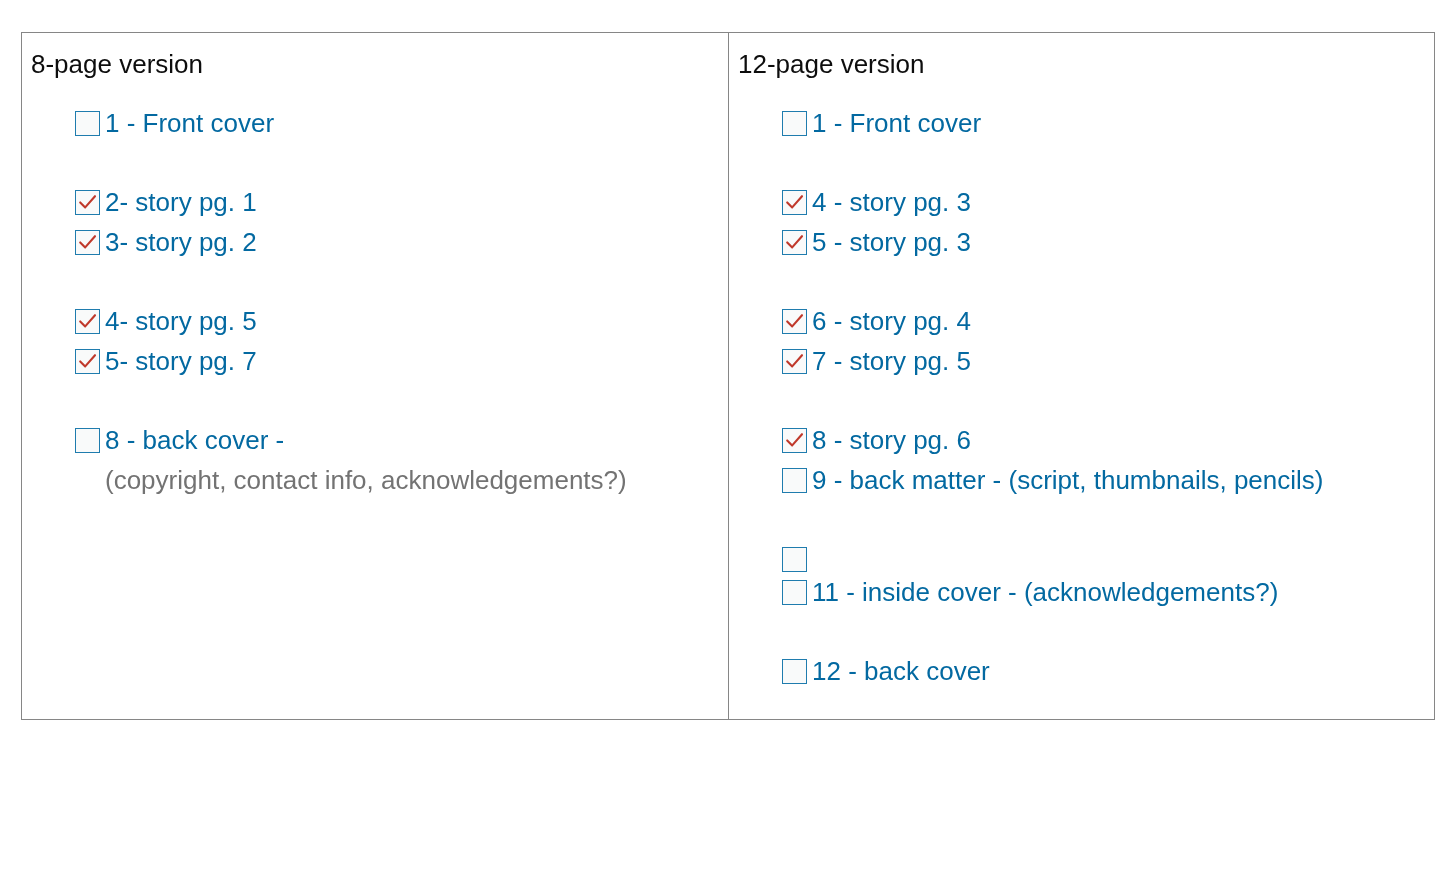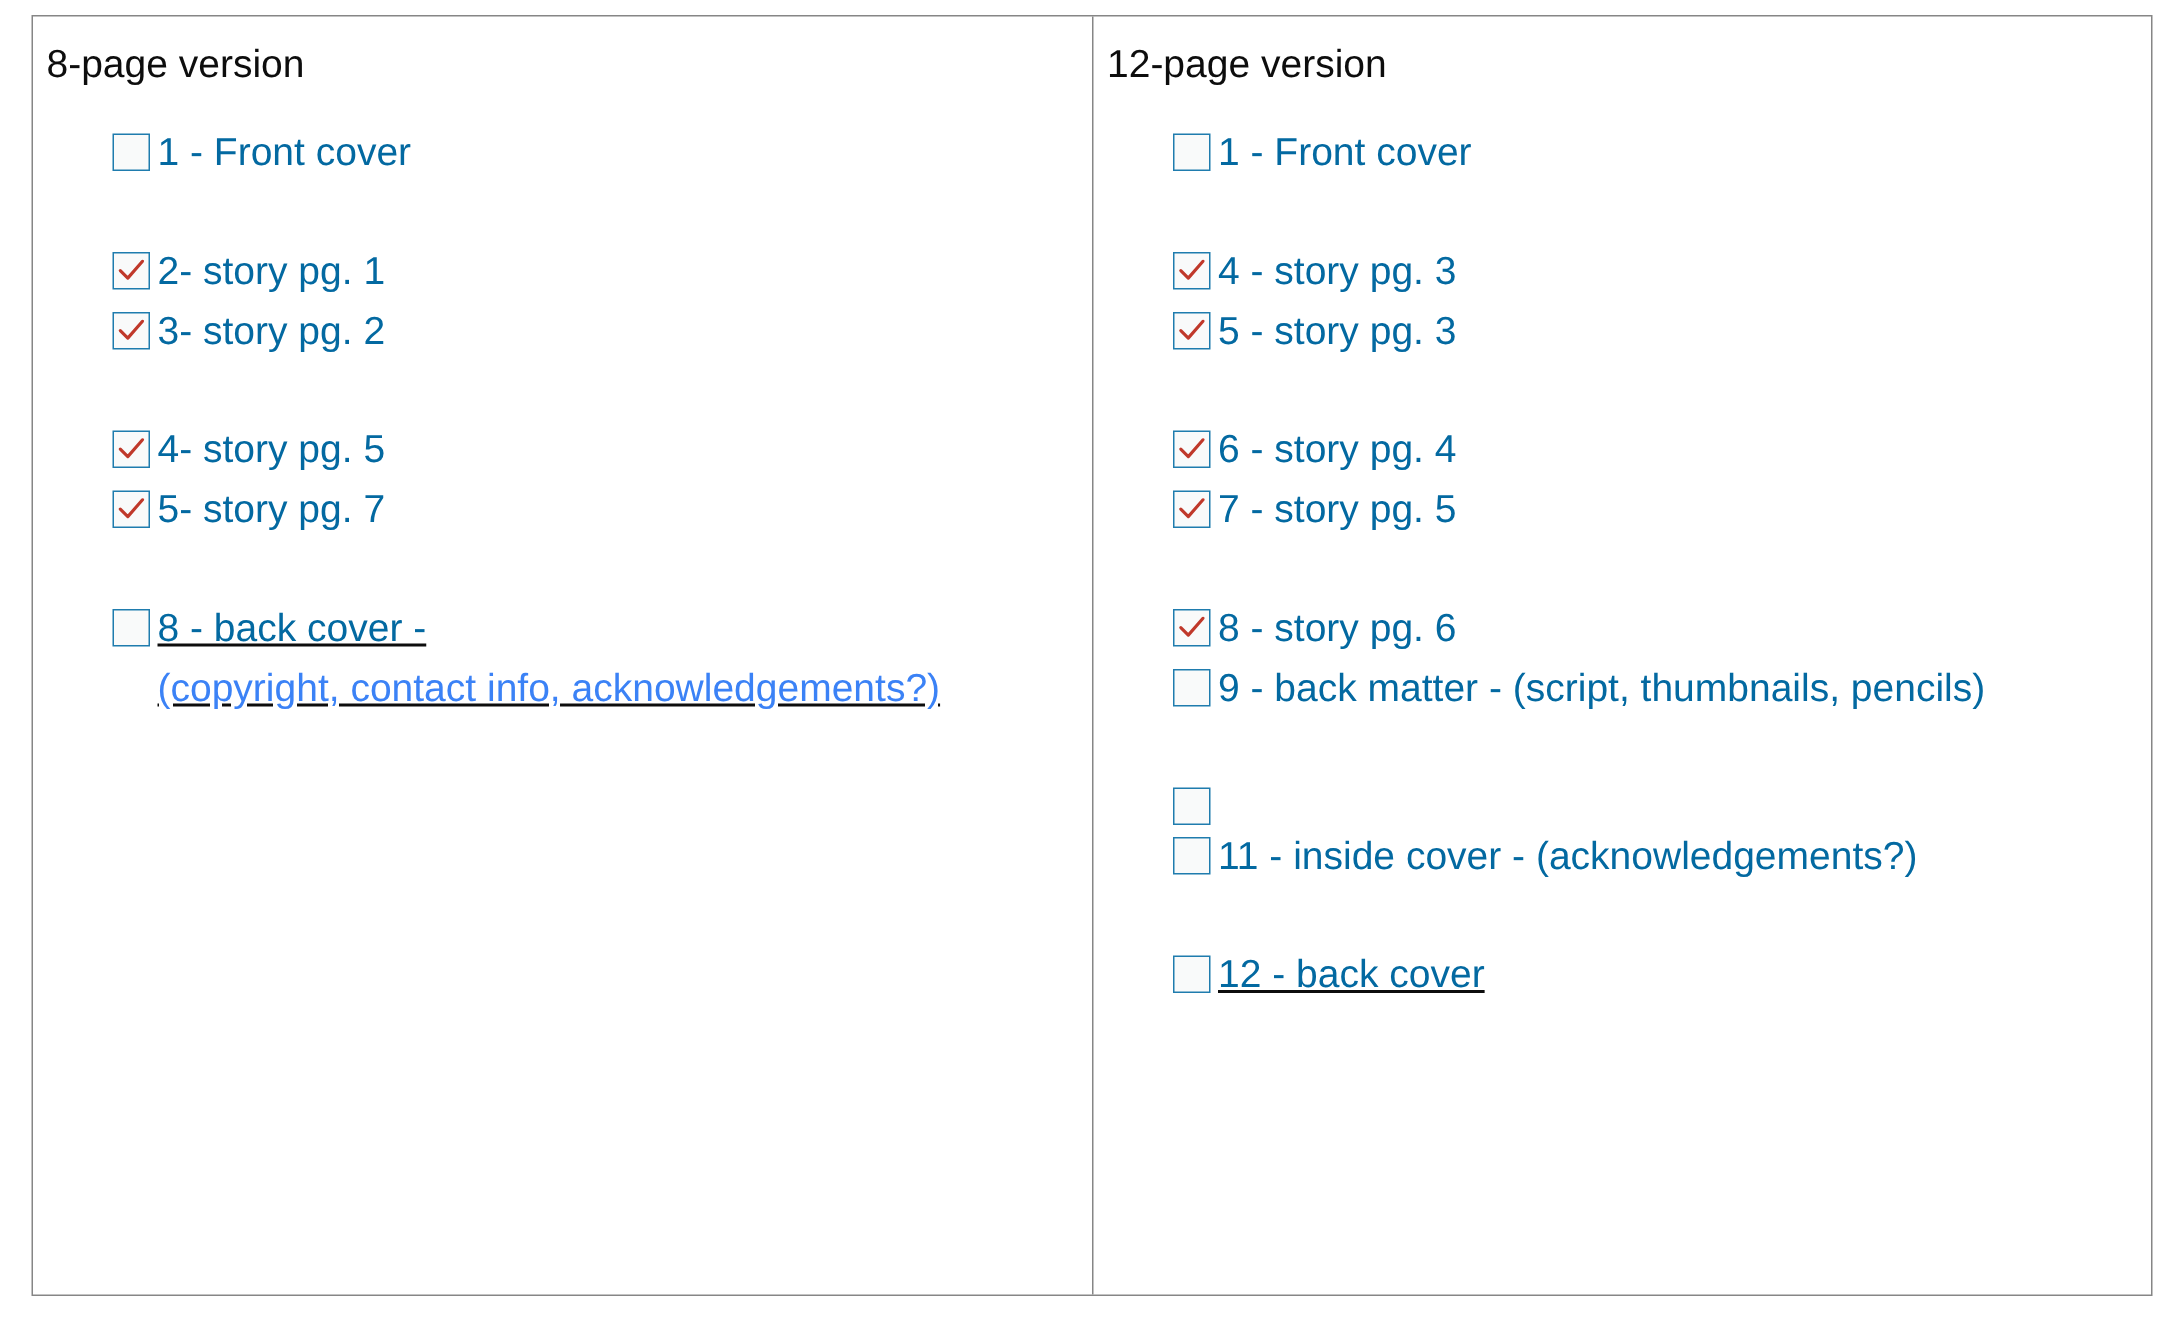--- a/index.html
+++ b/index.html
@@ -19,23 +19,23 @@
     position: relative;
     width: 1456px;
     height: 894px;
     background: #ffffff;
   }
 
   
   .checklist-table {
     position: absolute;
     left: 21px;
-    top: 10px;
+    top: 32px;
     width: 1414px;
-    height: 854px;
+    height: 688px;
     box-sizing: border-box;
     border: 1px solid #868686;
     display: flex;
     background: #ffffff;
     align-items: flex-end;
   }
 
   .column {
     box-sizing: border-box;
     height: 100%;
@@ -63,21 +63,20 @@
   .groups {
     margin-top: 20px;
     padding-left: 53px;
   }
 
   .group {
     margin-bottom: 39px;
   }
   .group:last-child {
     margin-bottom: 0;
-    text-decoration: underline;
   }
 
   .item {
     display: flex;
     align-items: flex-start;
     line-height: 40px;
     white-space: nowrap;
   }
 
   .checkbox {
@@ -103,21 +102,21 @@
 
   .item-label {
     font-size: 26px;
     line-height: 40px;
     color: #0369a1;
   }
 
   .item-subline {
     font-size: 26px;
     line-height: 40px;
-    color: #3b82f6;
+    color: #737373;
     padding-left: 30px;
     white-space: nowrap;
   }
 </style>
 </head>
 <body>
 
 <div class="page">
   <div class="checklist-table">
 

